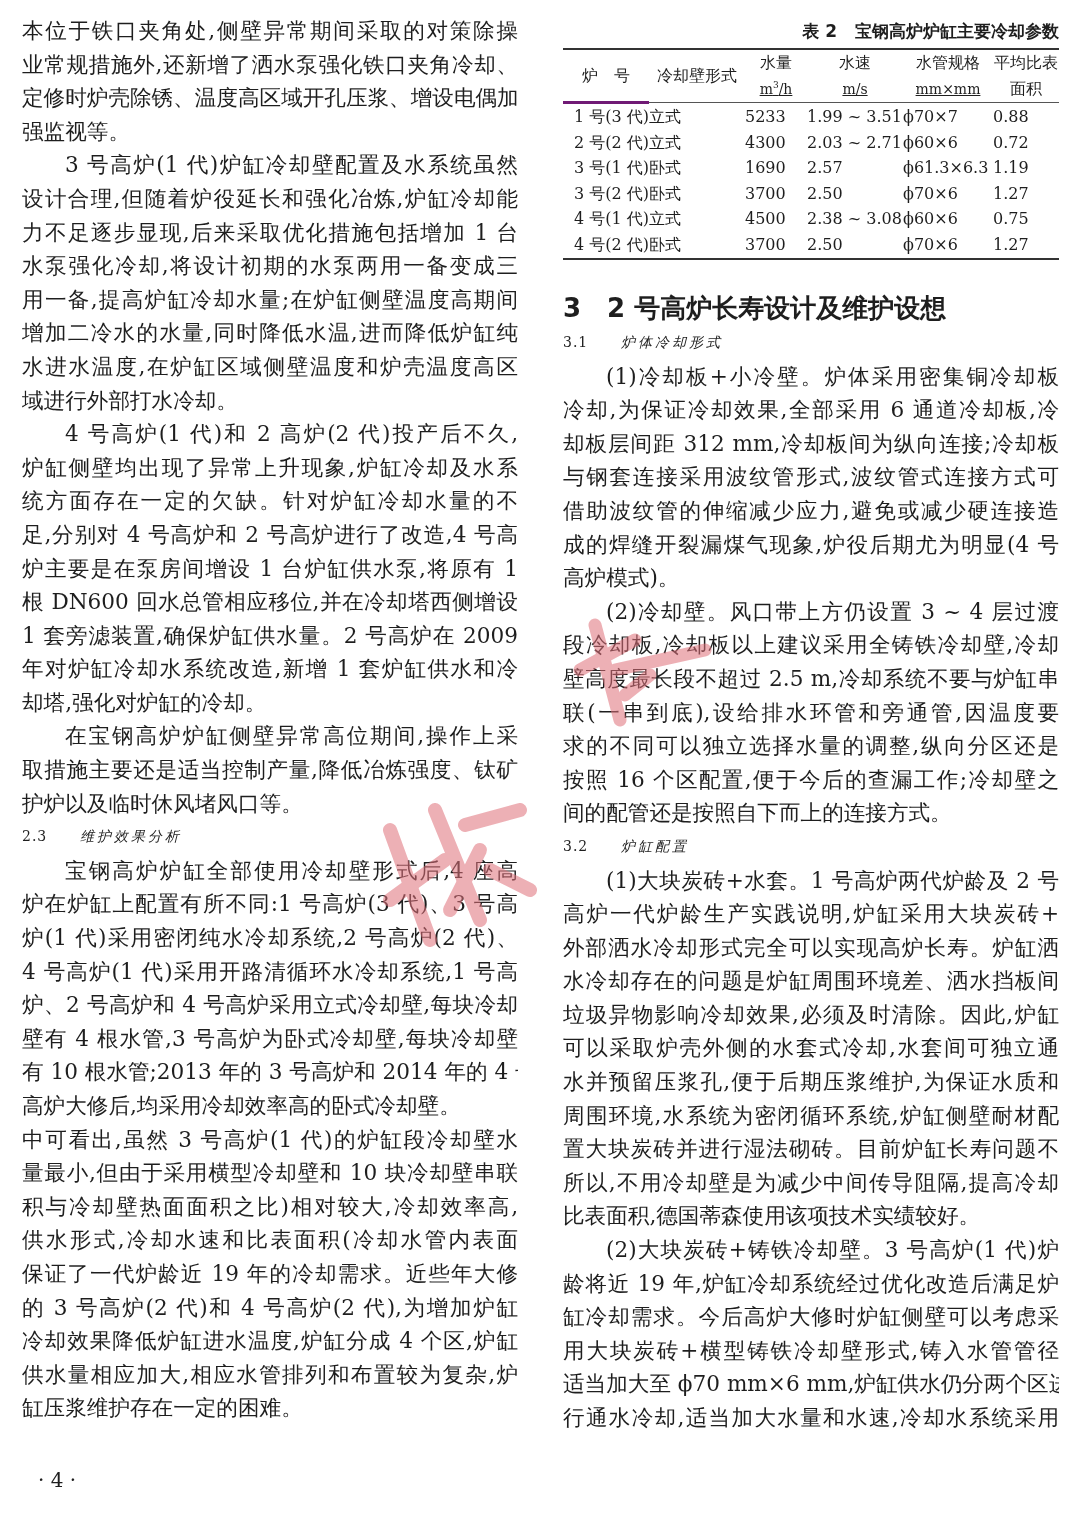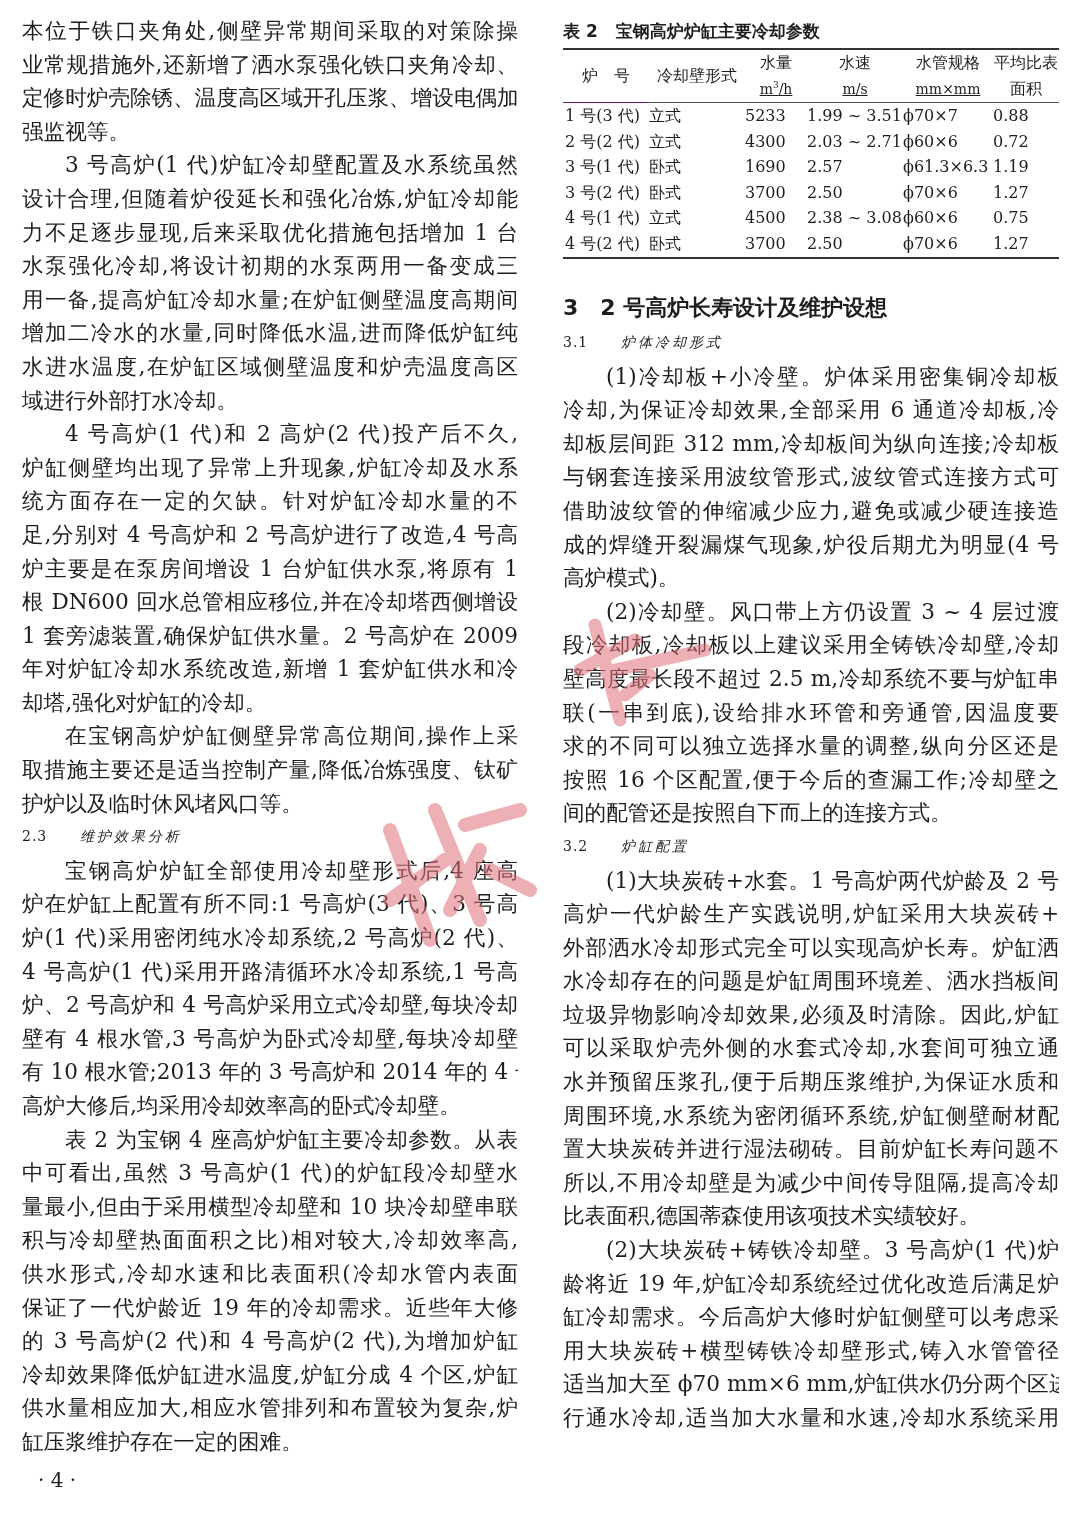--- a/index.html
+++ b/index.html
@@ -6,37 +6,37 @@
   body { width: 1080px; height: 1522px; position: relative; overflow: hidden;
          font-family: "DejaVu Serif", "Liberation Serif", serif; color: #1e1e1e; }
   .col { position: absolute; top: 14px; width: 496px; }
   .col.left { left: 22px; }
   .col.right { left: 563px; }
   .line { height: 33.6px; line-height: 33.6px; font-size: 21.6px; white-space: nowrap;
           text-align: justify; text-align-last: justify; overflow: hidden; }
   .line.last { text-align-last: left; }
   .line.indent { padding-left: 43px; }
   .h-sec { font-family: "DejaVu Sans", "Liberation Sans", sans-serif; font-weight: bold;
-           font-size: 22px; height: 36px; line-height: 36px; }
+           font-size: 26px; height: 36px; line-height: 36px; }
   .h-sub { font-size: 14px; height: 33.6px; line-height: 33.6px; letter-spacing: 1px; }
   .h-sub .num { display: inline-block; width: 58px; }
   .h-sub .ttl { font-style: italic; letter-spacing: 3px; }
   .page-num { position: absolute; left: 38px; top: 1468px; font-size: 20px; }
 
   
   .tbl-wrap { position: absolute; left: 563px; top: 14px; width: 496px; }
-  .tbl-title { text-align: left; font-family: "DejaVu Sans", "Liberation Sans", sans-serif;
+  .tbl-title { text-align: right; font-family: "DejaVu Sans", "Liberation Sans", sans-serif;
                font-weight: bold; font-size: 17px; height: 34px; line-height: 34px; }
   .tbl-title .tno { margin-right: 18px; }
   table { width: 100%; border-collapse: collapse; font-size: 16px; }
   table.data { border-top: 2px solid #333; border-bottom: 2px solid #333; }
   thead tr.h2 th { border-bottom: 1px solid #555; }
   th { font-weight: normal; padding: 0; height: 26px; line-height: 26px; }
   td { padding: 0; height: 25.6px; line-height: 25.6px; }
-  td.fl { text-align: left; padding-left: 2px; }
+  td.fl { text-align: right; padding-left: 2px; }
   th.unit { font-size: 14px; text-decoration: underline; }
   sup { font-size: 9px; line-height: 0; }
 
   .watermark { position: absolute; pointer-events: none; opacity: 0.55; }
 </style>
 </head>
 <body>
 
 <div class="col left">
   <div>
@@ -78,21 +78,20 @@
     <div class="line indent">宝钢高炉炉缸全部使用冷却壁形式后,4 座高</div>
     <div class="line">炉在炉缸上配置有所不同:1 号高炉(3 代)、3 号高</div>
     <div class="line">炉(1 代)采用密闭纯水冷却系统,2 号高炉(2 代)、</div>
     <div class="line">4 号高炉(1 代)采用开路清循环水冷却系统,1 号高</div>
     <div class="line">炉、2 号高炉和 4 号高炉采用立式冷却壁,每块冷却</div>
     <div class="line">壁有 4 根水管,3 号高炉为卧式冷却壁,每块冷却壁</div>
     <div class="line">有 10 根水管;2013 年的 3 号高炉和 2014 年的 4 号</div>
     <div class="line last">高炉大修后,均采用冷却效率高的卧式冷却壁。</div>
   </div>
   <div>
-    <div class="line indent">表 2 为宝钢 4 座高炉炉缸主要冷却参数。从表</div>
     <div class="line">中可看出,虽然 3 号高炉(1 代)的炉缸段冷却壁水</div>
     <div class="line">量最小,但由于采用横型冷却壁和 10 块冷却壁串联</div>
     <div class="line">积与冷却壁热面面积之比)相对较大,冷却效率高,</div>
     <div class="line">供水形式,冷却水速和比表面积(冷却水管内表面</div>
     <div class="line">保证了一代炉龄近 19 年的冷却需求。近些年大修</div>
     <div class="line">的 3 号高炉(2 代)和 4 号高炉(2 代),为增加炉缸</div>
     <div class="line">冷却效果降低炉缸进水温度,炉缸分成 4 个区,炉缸</div>
     <div class="line">供水量相应加大,相应水管排列和布置较为复杂,炉</div>
     <div class="line last">缸压浆维护存在一定的困难。</div>
   </div>
@@ -108,21 +107,21 @@
     <colgroup>
       <col style="width:86px">
         <col style="width:96px">
         <col style="width:62px">
         <col style="width:96px">
         <col style="width:90px">
         <col style="width:66px">
     </colgroup>
     <thead>
       <tr class="h1">
-        <th rowspan="2" style="border-bottom:1px solid #701a75">炉　号</th>
+        <th rowspan="2" style="border-bottom:3px solid #701a75">炉　号</th>
         <th rowspan="2" style="border-bottom:1px solid #555">冷却壁形式</th>
         <th>水量</th>
         <th>水速</th>
         <th>水管规格</th>
         <th>平均比表</th>
       </tr>
       <tr class="h2">
         <th class="unit"><span>m</span><sup>3</sup><span>/h</span></th>
         <th class="unit">m/s</th>
         <th class="unit">mm×mm</th>

